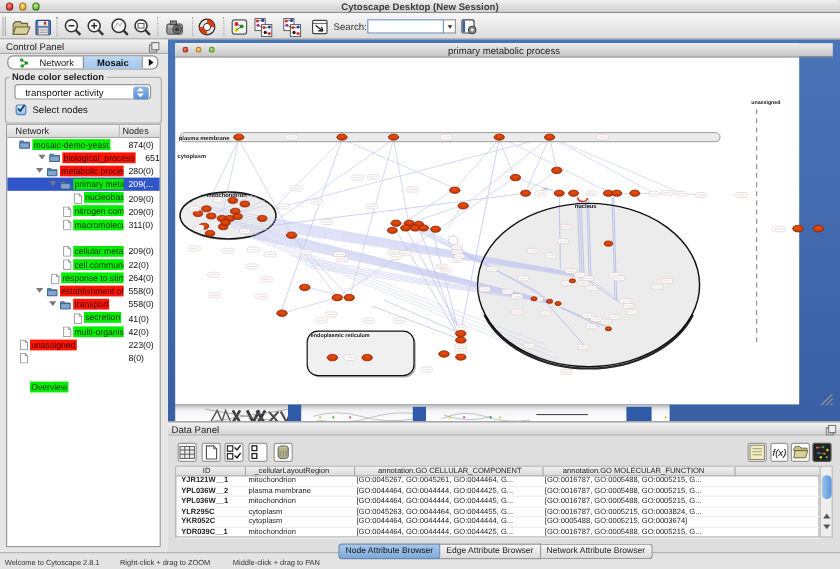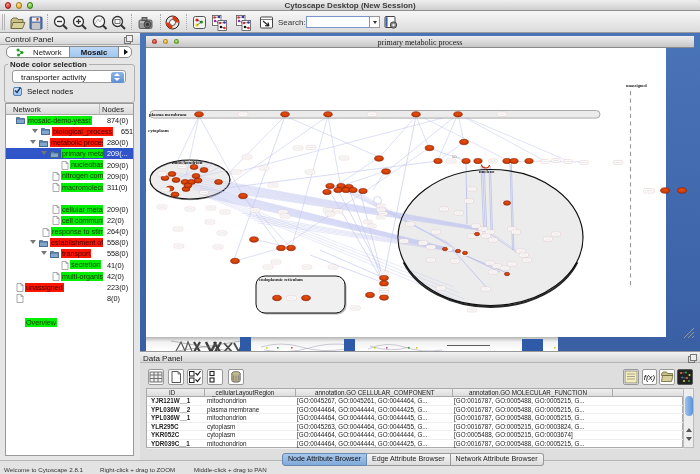--- a/index.html
+++ b/index.html
@@ -309,21 +309,21 @@
               </svg></span>
 <span style="position:absolute;left:19px;top:1.1px;height:9px;max-width:78px;overflow:hidden;white-space:nowrap;background:#00ee00;color:#1a3300;font-size:7.2px;line-height:9px;padding:0 1px;margin-top:24px;">Overview</span>
 <span style="position:absolute;left:101px;top:1.3px;font-size:7.3px;line-height:9px;color:#111;">8(0)</span>
 </div>
     </div>
   </div>
 </div>
 
 <div style="position:absolute;left:140px;top:33px;width:560px;height:318px;background:linear-gradient(180deg,#4a74b8,#3a5fa4);">
 
-  <div style="position:absolute;left:6px;top:3px;width:520px;height:301px;background:#fff;font-family:Liberation Serif, serif;">
+  <div style="position:absolute;left:6px;top:3px;width:520px;height:301px;background:#fff;">
     <div style="position:absolute;left:0;top:0;width:548px;height:12px;background:linear-gradient(#ededed,#c6c6c6);border-bottom:1px solid #888;">
       <span class="tl2" style="left:6px;top:2.8px;position:absolute;background:radial-gradient(circle at 35% 30%,#ff9a8a,#e3443a 60%,#b2221a);"></span>
       <span class="tl2" style="left:17px;top:2.8px;position:absolute;background:radial-gradient(circle at 35% 30%,#ffe9a0,#f0b43a 60%,#c8881a);"></span>
       <span class="tl2" style="left:28px;top:2.8px;position:absolute;background:radial-gradient(circle at 35% 30%,#c8f0a0,#7ac83a 60%,#4a981a);"></span>
       <span style="position:absolute;left:0;top:1.5px;width:548px;text-align:center;font-size:8px;color:#222;">primary metabolic process</span>
     </div>
     <svg width="548" height="289" viewBox="0 0 548 289" style="position:absolute;left:0;top:12px;">
       <g transform="translate(-146,-48)">
 <defs>
 <radialGradient id="ng" cx="50%" cy="38%" r="65%">

